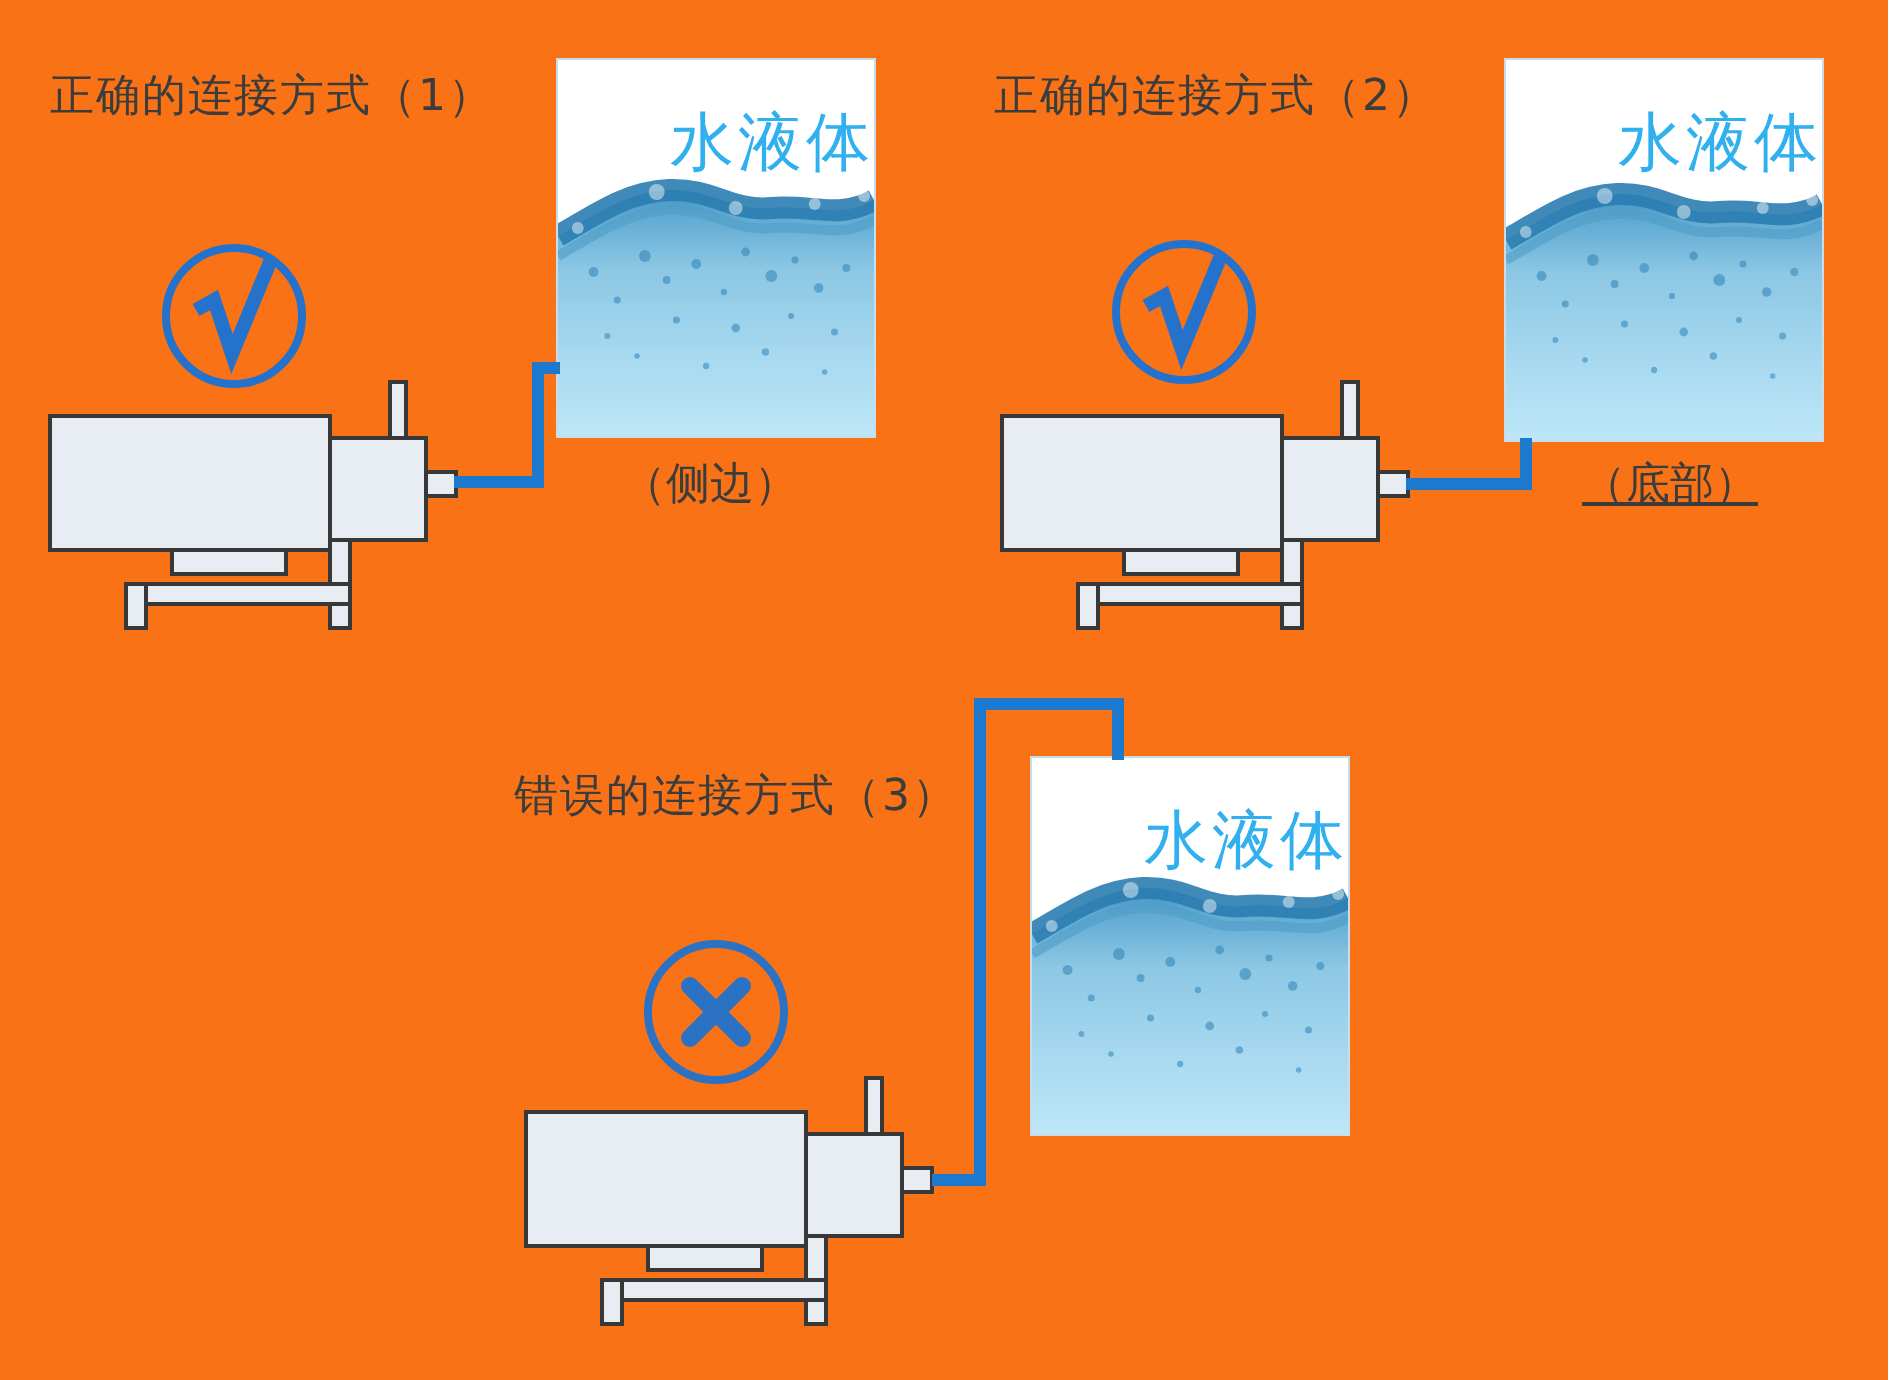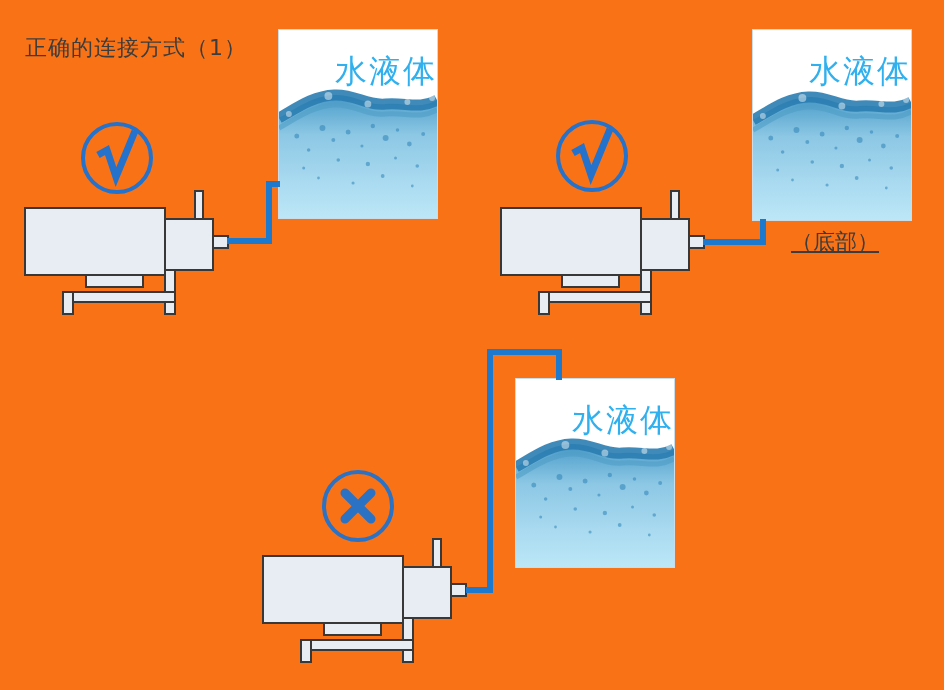--- a/index.html
+++ b/index.html
@@ -99,39 +99,42 @@
       <use href="#pump-art"></use>
     </svg>
 
   <div class="tank" style="left:278px;top:29px;width:160px;height:190px;">
     <svg class="water" viewBox="0 0 160 130" preserveAspectRatio="none">
         <use href="#water-art"></use>
       </svg>
     <div class="tank-label">水液体</div>
   </div>
 
+  <div class="conn-label" style="left:275px;top:227px;">（侧边）</div>
 
+  <div class="abs title" style="left:497px;top:33px;">正确的连接方式（2）</div>
 
   <svg class="abs" style="left:552px;top:116px;" width="80" height="80">
       <use href="#check-art"></use>
     </svg>
 
   <svg class="abs" style="left:500px;top:190px;" width="205" height="125">
       <use href="#pump-art"></use>
     </svg>
 
   <div class="tank" style="left:752px;top:29px;width:160px;height:192px;">
     <svg class="water" viewBox="0 0 160 130" preserveAspectRatio="none">
         <use href="#water-art"></use>
       </svg>
     <div class="tank-label">水液体</div>
   </div>
 
   <div class="conn-label" style="left:755px;top:227px;text-decoration:underline;">（底部）</div>
 
+  <div class="abs title" style="left:257px;top:383px;">错误的连接方式（3）</div>
 
   <svg class="abs" style="left:318px;top:466px;" width="80" height="80">
       <use href="#cross-art"></use>
     </svg>
 
   <svg class="abs" style="left:262px;top:538px;" width="205" height="125">
       <use href="#pump-art"></use>
     </svg>
 
   <div class="tank" style="left:515px;top:378px;width:160px;height:190px;">

